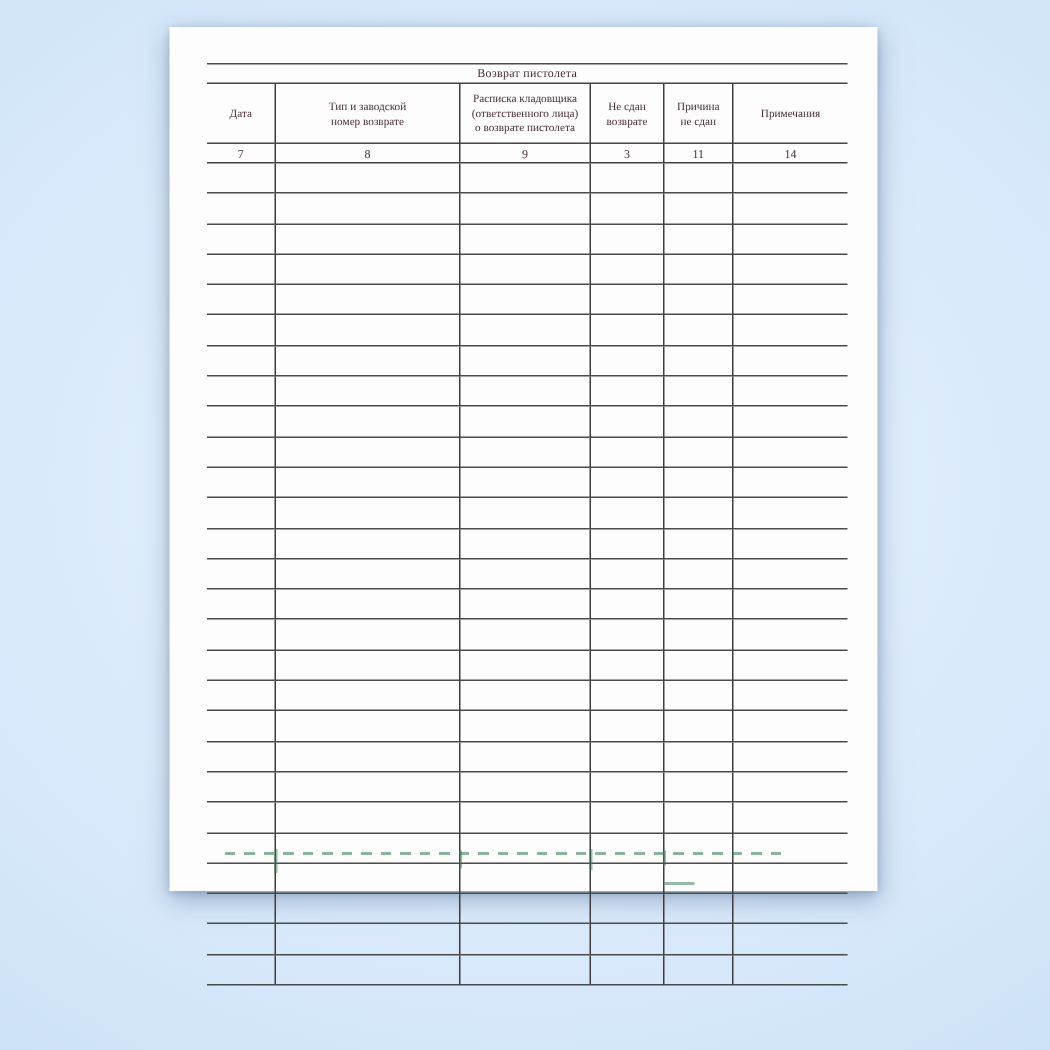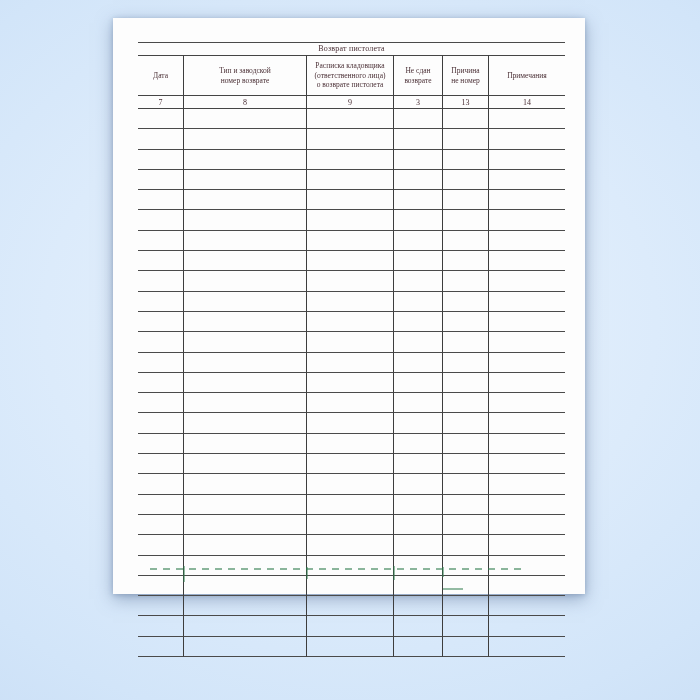--- a/index.html
+++ b/index.html
@@ -122,29 +122,29 @@
         <tr class="labels">
           <th>Дата</th>
           <th>Тип и заводской
 номер возврате</th>
           <th>Расписка кладовщика
 (ответственного лица)
 о возврате пистолета</th>
           <th>Не сдан
 возврате</th>
           <th>Причина
-не номер</th>
+не сдан</th>
           <th>Примечания</th>
         </tr>
         <tr class="numbers">
           <td>7</td>
           <td>8</td>
           <td>9</td>
           <td>3</td>
-          <td>13</td>
+          <td>11</td>
           <td>14</td>
         </tr>
       </thead>
       <tbody id="grid-body">
           <tr>
             <td></td>
             <td></td>
             <td></td>
             <td></td>
             <td></td>

